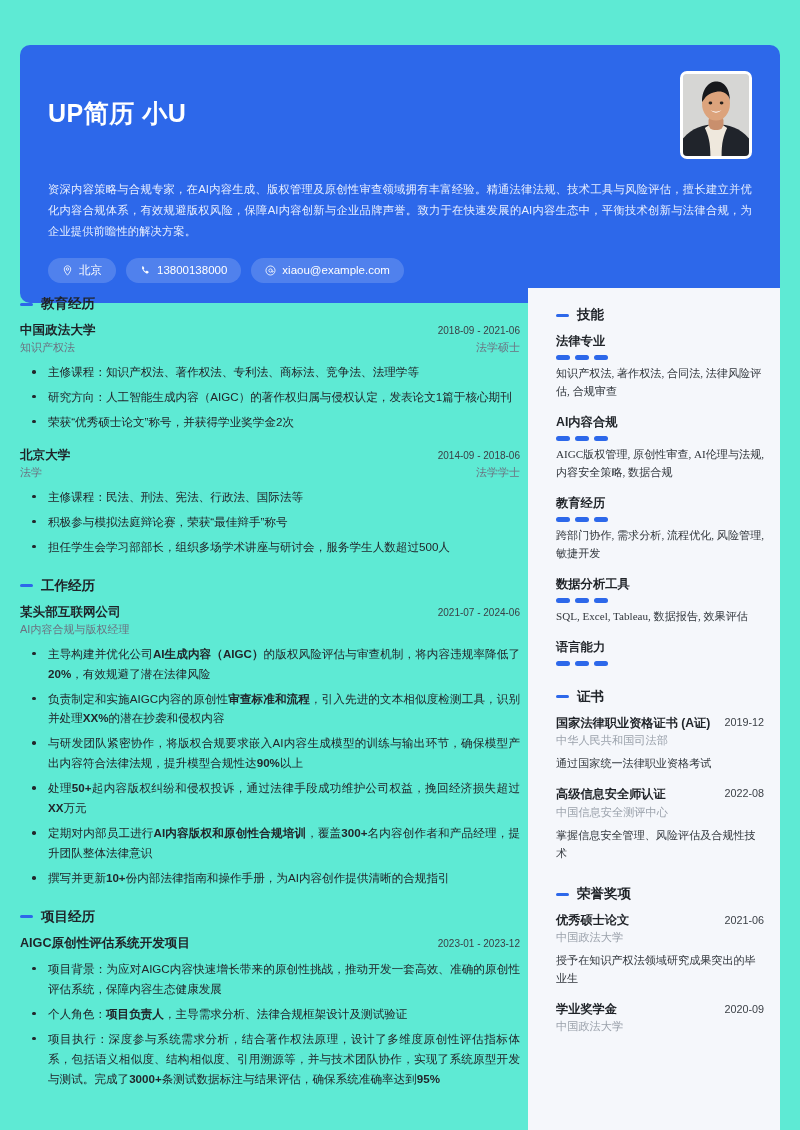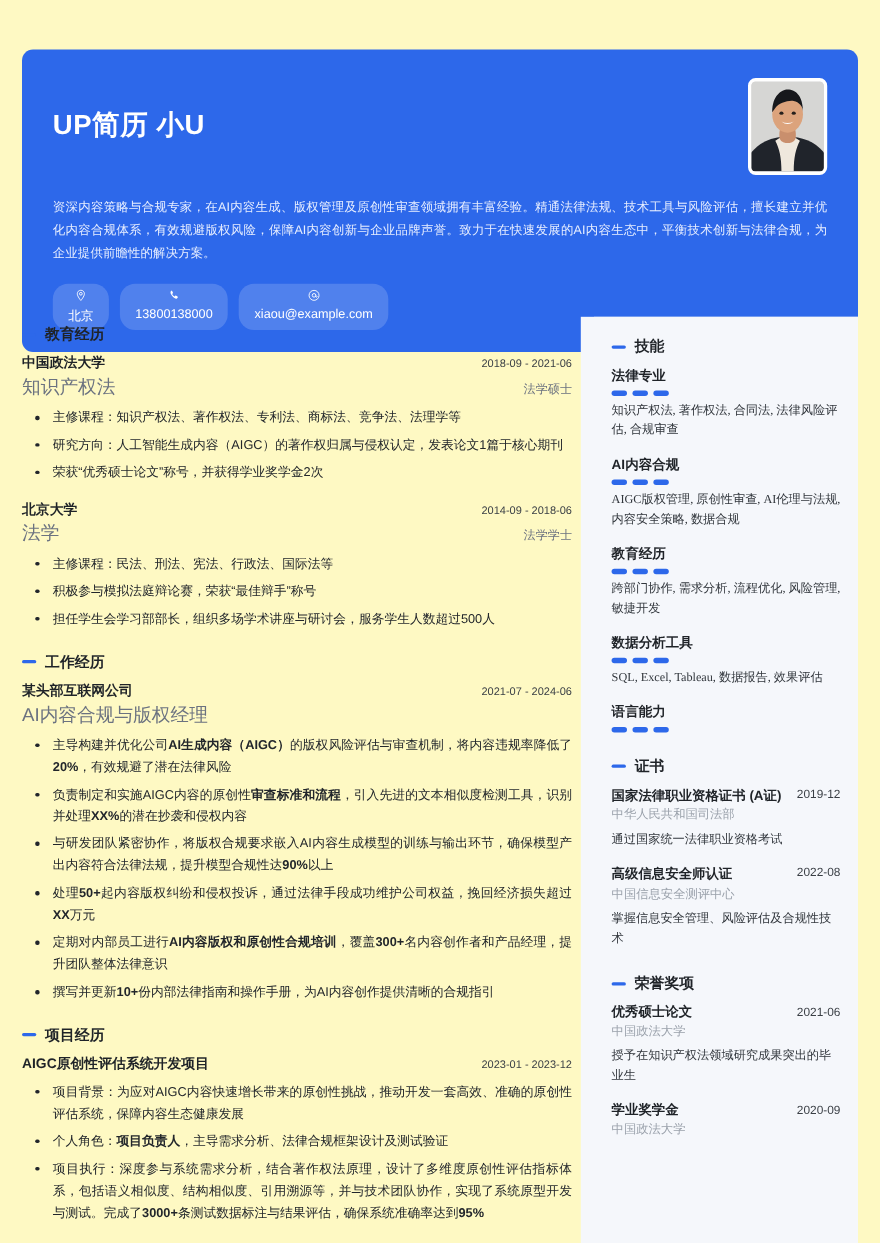--- a/index.html
+++ b/index.html
@@ -7,21 +7,21 @@
     width: 800px;
     height: 1130px;
     background: #ffffff;
     font-family: "Liberation Sans", "DejaVu Sans", sans-serif;
     -webkit-font-smoothing: antialiased;
   }
   .page {
     position: relative;
     width: 800px;
     height: 1130px;
-    background: #fef9c3;
+    background: #5eead4;
     overflow: hidden;
   }
 
   
   .header {
     position: absolute;
     left: 20px; top: 45px;
     width: 760px;
     background: #2d68ea;
     border-radius: 10px;
@@ -56,21 +56,20 @@
 
   .contact-row { display: flex; gap: 10px; margin-top: 16px; flex-wrap: wrap; }
   .chip {
     display: flex; align-items: center; gap: 6px;
     background: rgba(255,255,255,0.17);
     border-radius: 14px;
     padding: 5px 14px;
     font-size: 11.5px;
     color: #ffffff;
     white-space: nowrap;
-    flex-direction: column;
   }
   .chip svg { display: block; }
 
   
   .main {
     position: absolute;
     left: 20px; top: 295px;
     width: 500px;
   }
   .side {
@@ -101,21 +100,21 @@
   }
   .sec + .sec { margin-top: 20px; }
 
   
   .entry { margin-bottom: 6px; }
   .entry + .entry { margin-top: 15px; }
   .entry-head { display: flex; justify-content: space-between; align-items: baseline; }
   .entry-org { font-size: 12.6px; font-weight: 700; color: #1f2328; }
   .entry-date { font-size: 10px; color: #3a3f45; white-space: nowrap; }
   .entry-sub { display: flex; justify-content: space-between; align-items: baseline; margin-top: 1px; }
-  .entry-role { font-size: 17px; color: #6b7280; }
+  .entry-role { font-size: 11px; color: #6b7280; }
   .entry-degree { font-size: 11px; color: #6b7280; white-space: nowrap; }
 
   ul.bullets { list-style: none; margin-top: 7px; }
   ul.bullets li {
     position: relative;
     padding-left: 28px;
     font-size: 11.6px;
     line-height: 1.72;
     color: #22262b;
     margin-bottom: 5px;

